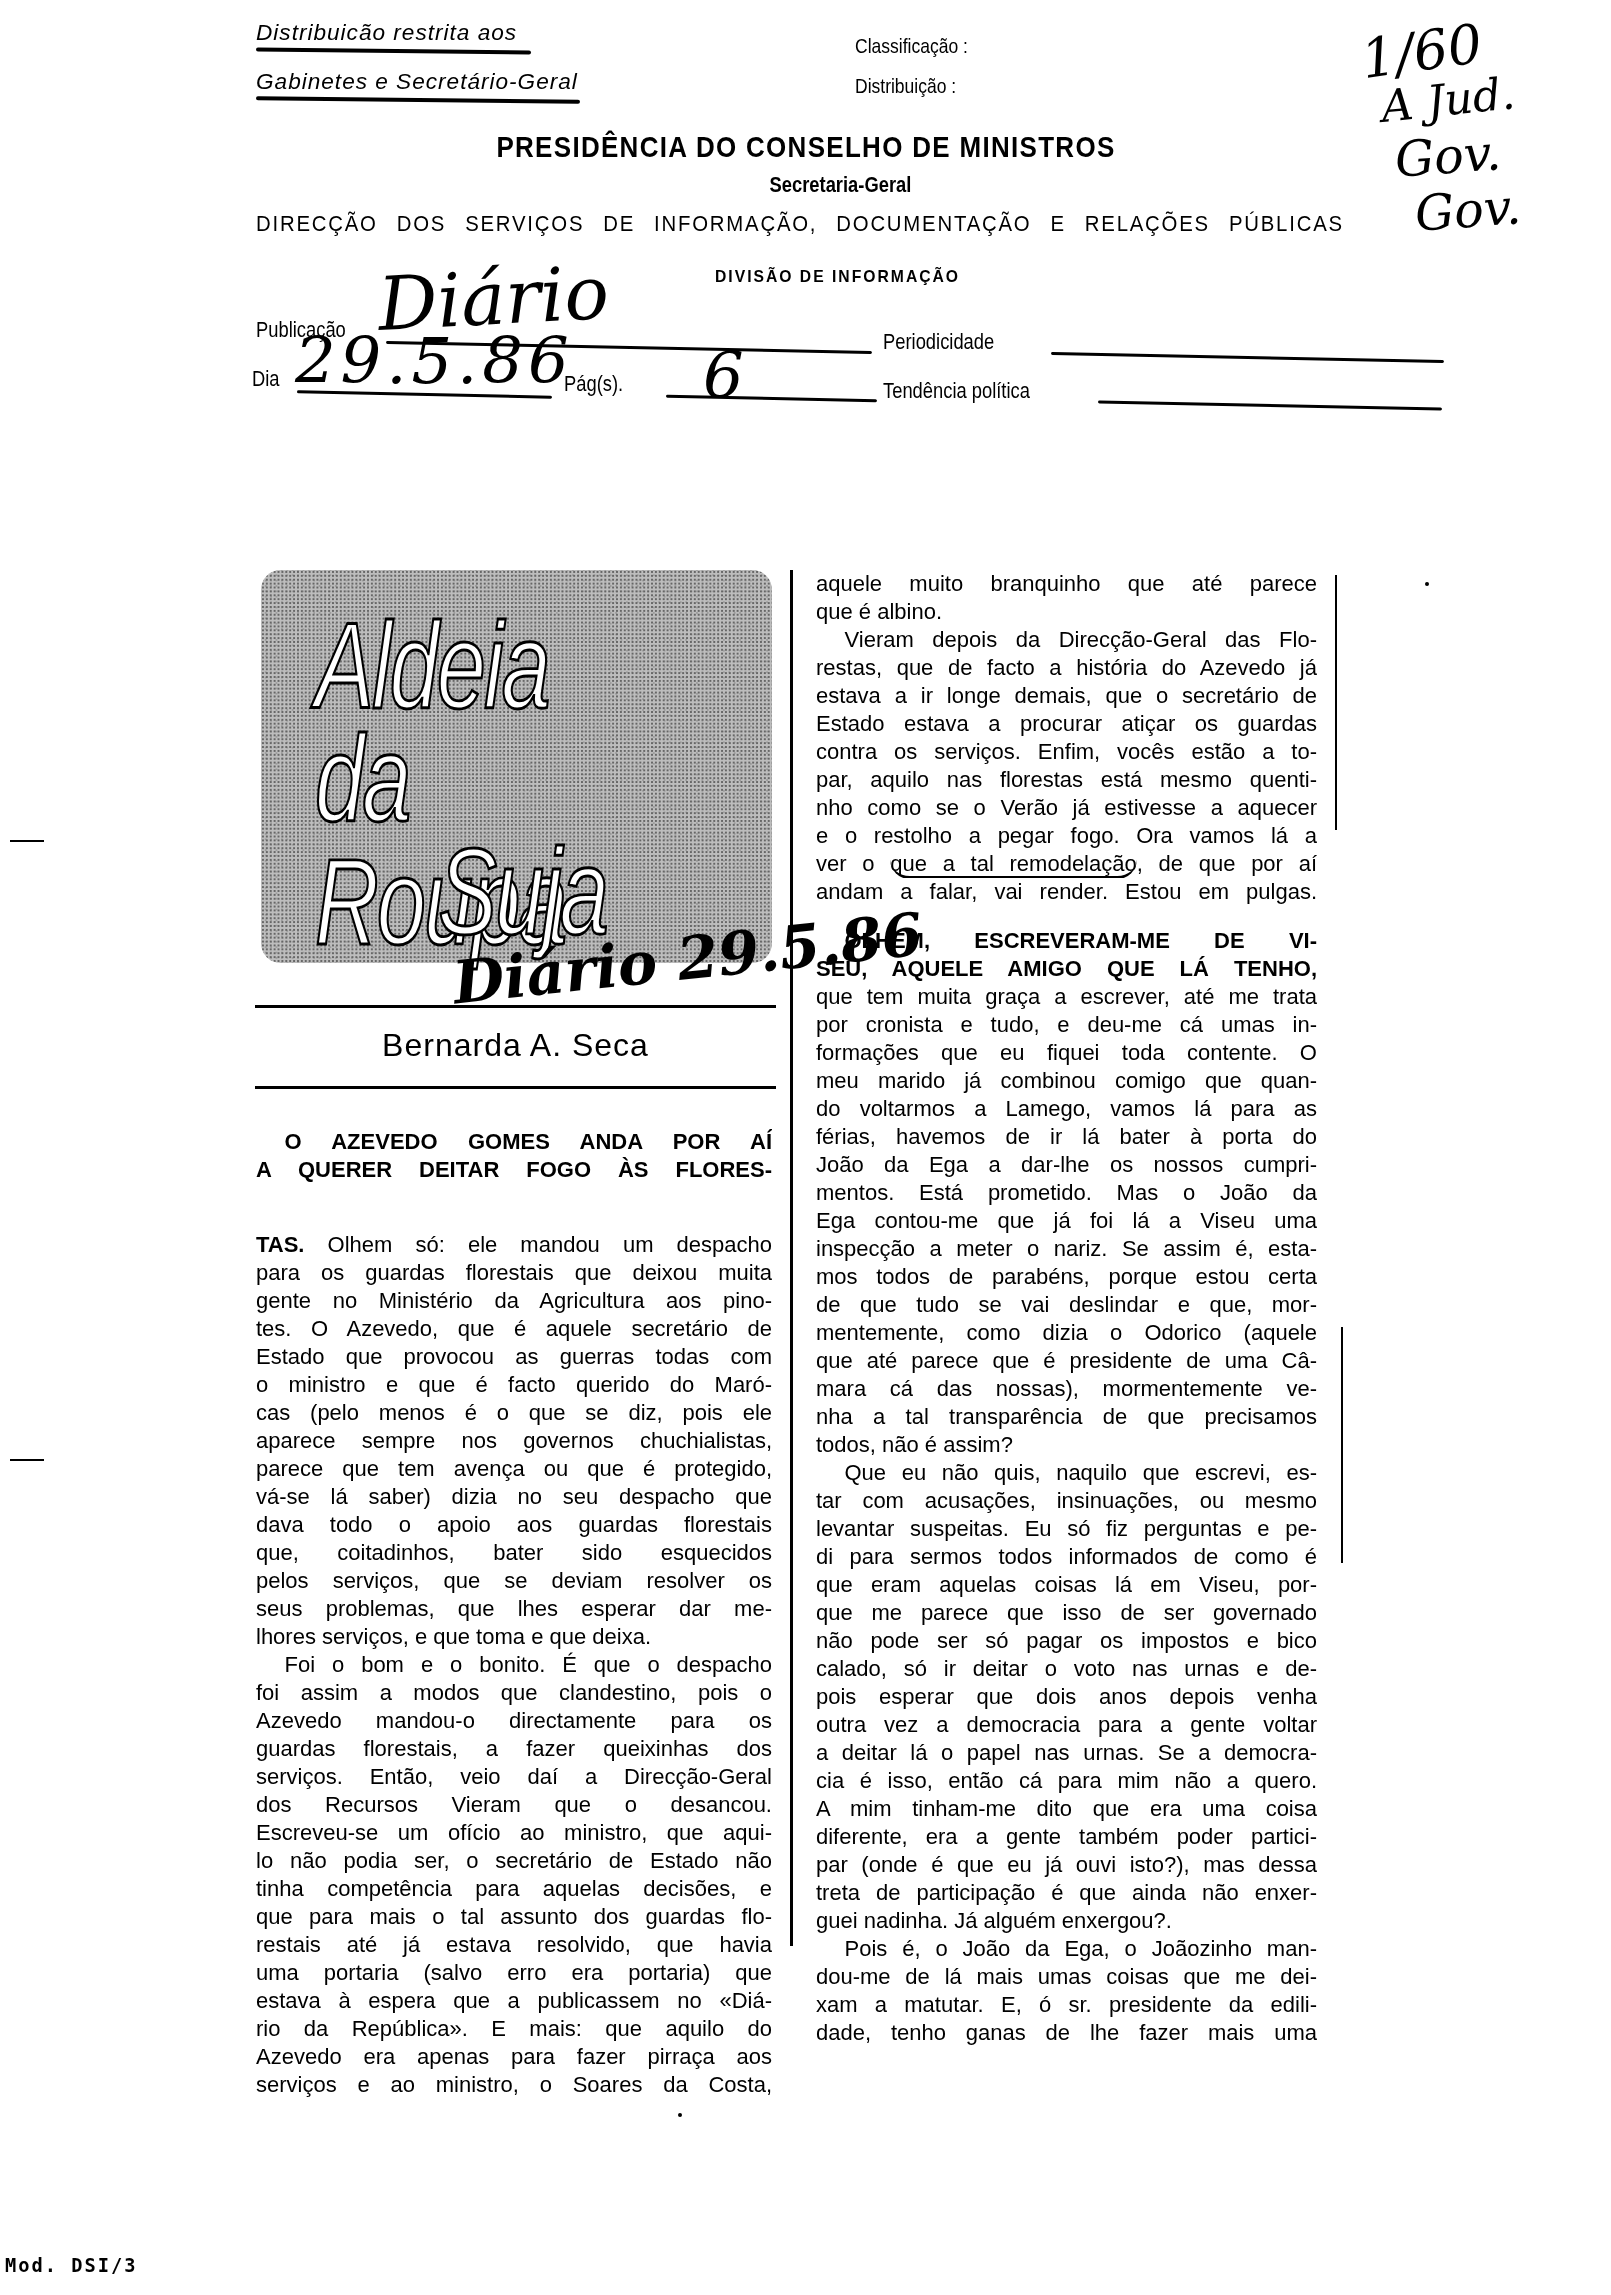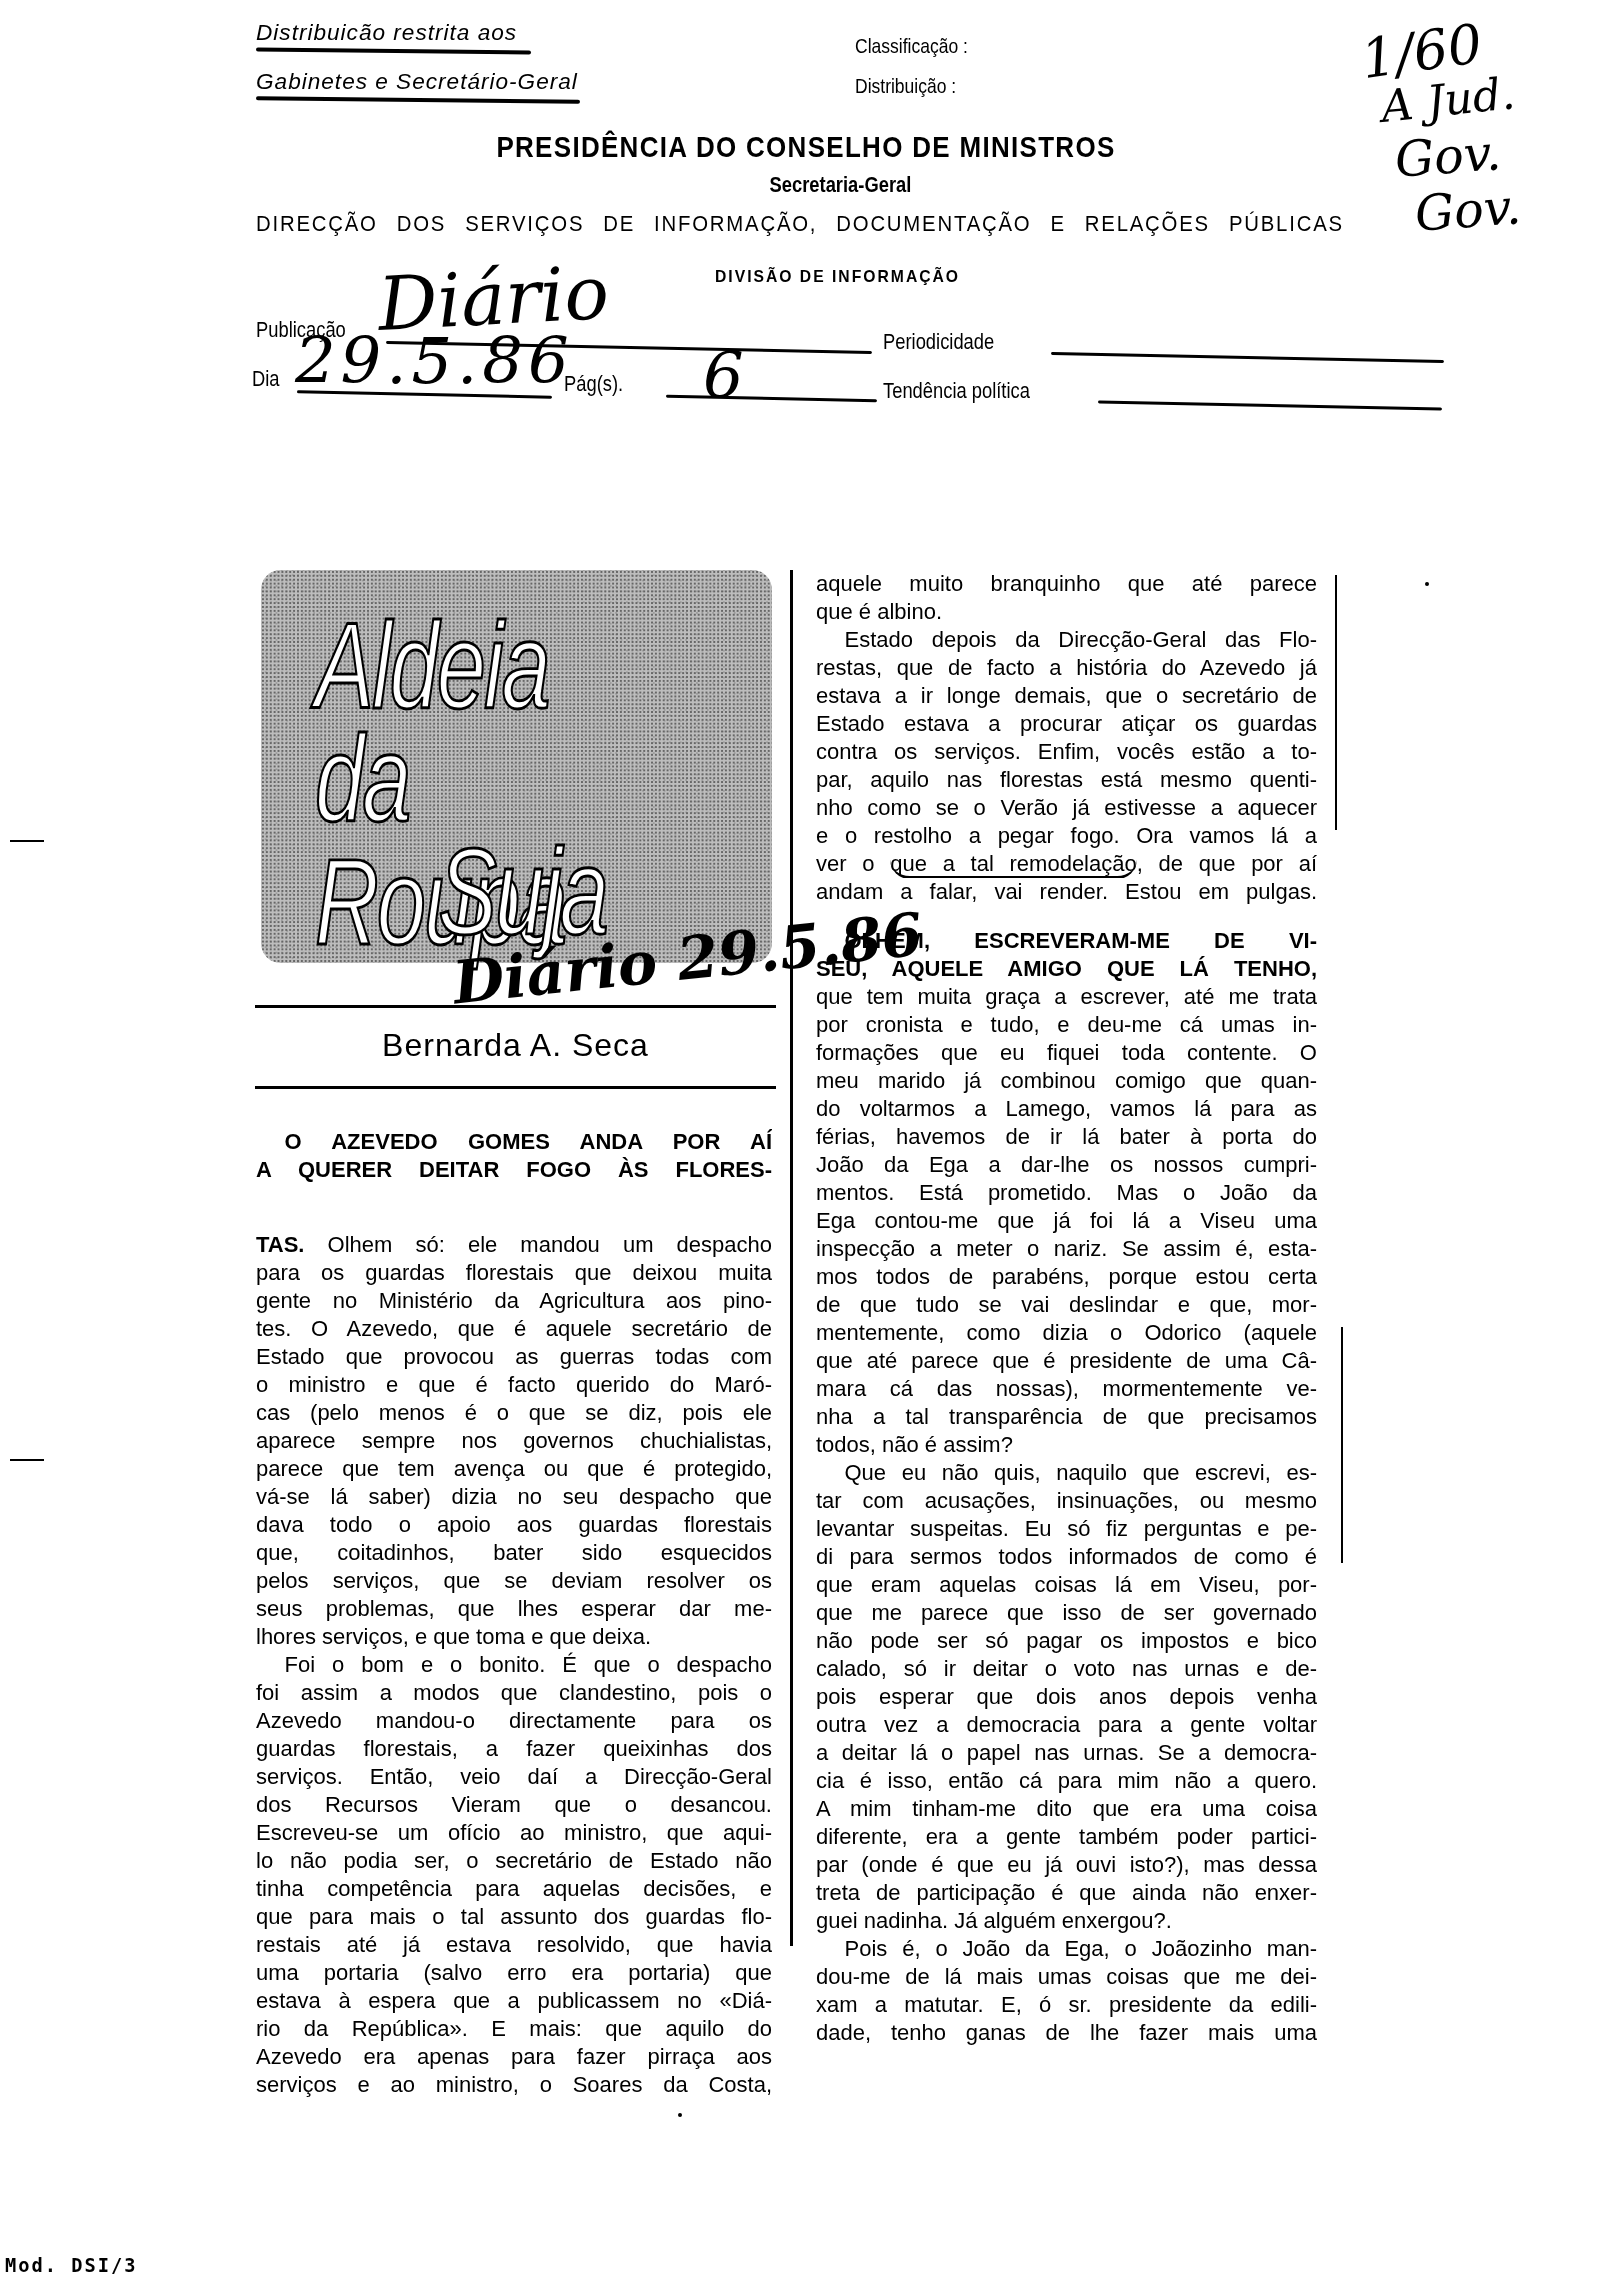--- a/index.html
+++ b/index.html
@@ -123,21 +123,21 @@
     <span class="line" style="text-align-last: justify;">uma portaria (salvo erro era portaria) que</span>
     <span class="line" style="text-align-last: justify;">estava à espera que a publicassem no «Diá-</span>
     <span class="line" style="text-align-last: justify;">rio da República». E mais: que aquilo do</span>
     <span class="line" style="text-align-last: justify;">Azevedo era apenas para fazer pirraça aos</span>
     <span class="line" style="text-align-last: justify;">serviços e ao ministro, o Soares da Costa,</span>
   </div>
 
 <div class="abs col" id="right-col" style="left:816px; top:570px; width:501px;">
     <span class="line" style="text-align-last: justify;">aquele muito branquinho que até parece</span>
     <span class="line last">que é albino.</span>
-    <span class="line indent" style="text-align-last: justify;">Estado depois da Direcção-Geral das Flo-</span>
+    <span class="line indent" style="text-align-last: justify;">Vieram depois da Direcção-Geral das Flo-</span>
     <span class="line" style="text-align-last: justify;">restas, que de facto a história do Azevedo já</span>
     <span class="line" style="text-align-last: justify;">estava a ir longe demais, que o secretário de</span>
     <span class="line" style="text-align-last: justify;">Estado estava a procurar atiçar os guardas</span>
     <span class="line" style="text-align-last: justify;">contra os serviços. Enfim, vocês estão a to-</span>
     <span class="line" style="text-align-last: justify;">par, aquilo nas florestas está mesmo quenti-</span>
     <span class="line" style="text-align-last: justify;">nho como se o Verão já estivesse a aquecer</span>
     <span class="line" style="text-align-last: justify;">e o restolho a pegar fogo. Ora vamos lá a</span>
     <span class="line" style="text-align-last: justify;">ver o <span class="underline-hand">que a tal remodelação</span>, de que por aí</span>
     <span class="line" style="text-align-last: justify;">andam a falar, vai render. Estou em pulgas.</span>
     <span class="line" style="height: 20.6px;">&nbsp;</span>

